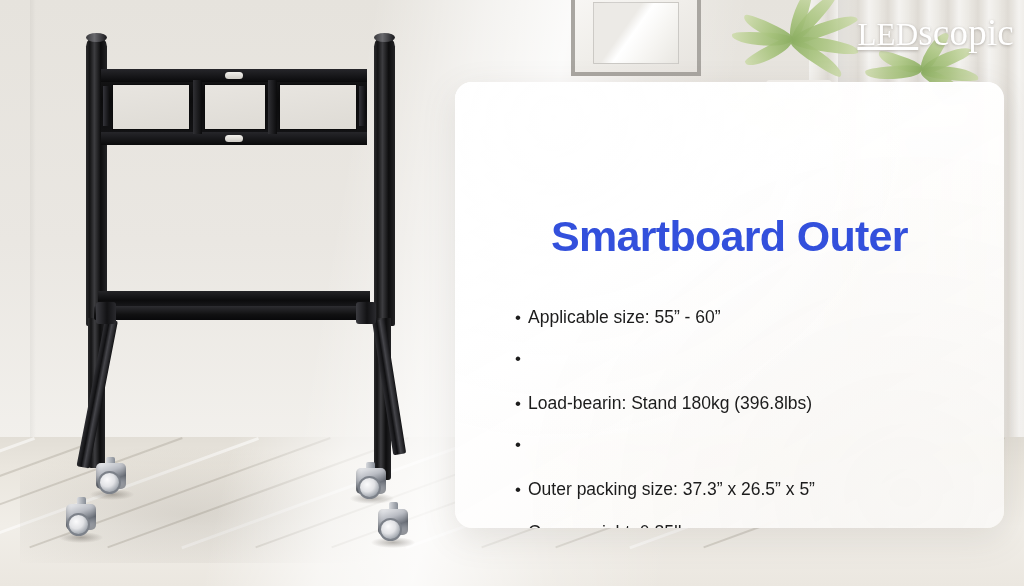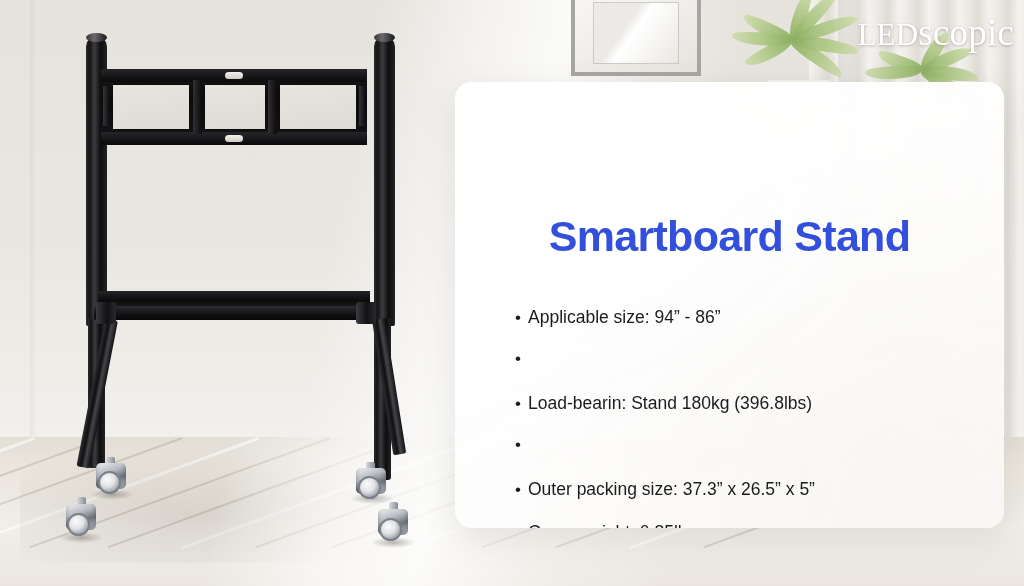--- a/index.html
+++ b/index.html
@@ -292,21 +292,21 @@
     position: absolute;
     right: 10px; top: 14px;
     font-family: "Liberation Serif", serif;
     color: #ffffff;
     font-size: 31px;
     line-height: 1;
     letter-spacing: .2px;
     text-shadow: 0 1px 3px rgba(110,105,98,.45);
     white-space: nowrap;
   }
-  #logo .caps { font-size: 31px; }
+  #logo .caps { font-size: 31px; text-decoration: underline; }
   #logo .low  { font-size: 37px; }
 </style>
 </head>
 <body>
 
 <div id="scene">
 
   <div class="wall"></div>
   <div class="wall-seam"></div>
   <div class="curtains"></div>
@@ -419,26 +419,26 @@
       <div class="caster-stem" style="left:11px; top:-7px;"></div>
       <div class="caster-body" style="left:0;    top:0;"></div>
       <div class="caster-wheel" style="left:1px;  top:9px;"></div>
     </div>
   </div>
 
   <div id="card">
     <div class="card-sheen"></div>
     <div class="card-content">
 
-      <div id="card-title">Smartboard Stand</div>
+      <div id="card-title">Smartboard Outer</div>
 
       <ul id="spec-list">
         <li>
           <span class="dot">•</span>
-          <span>Applicable size: 94” - 86”</span>
+          <span>Applicable size: 55” - 60”</span>
         </li>
         <li>
           <span class="dot">•</span>
         </li>
         <li>
           <span class="dot">•</span>
           <span>Load-bearin: Stand 180kg (396.8lbs)</span>
         </li>
         <li>
           <span class="dot">•</span>

